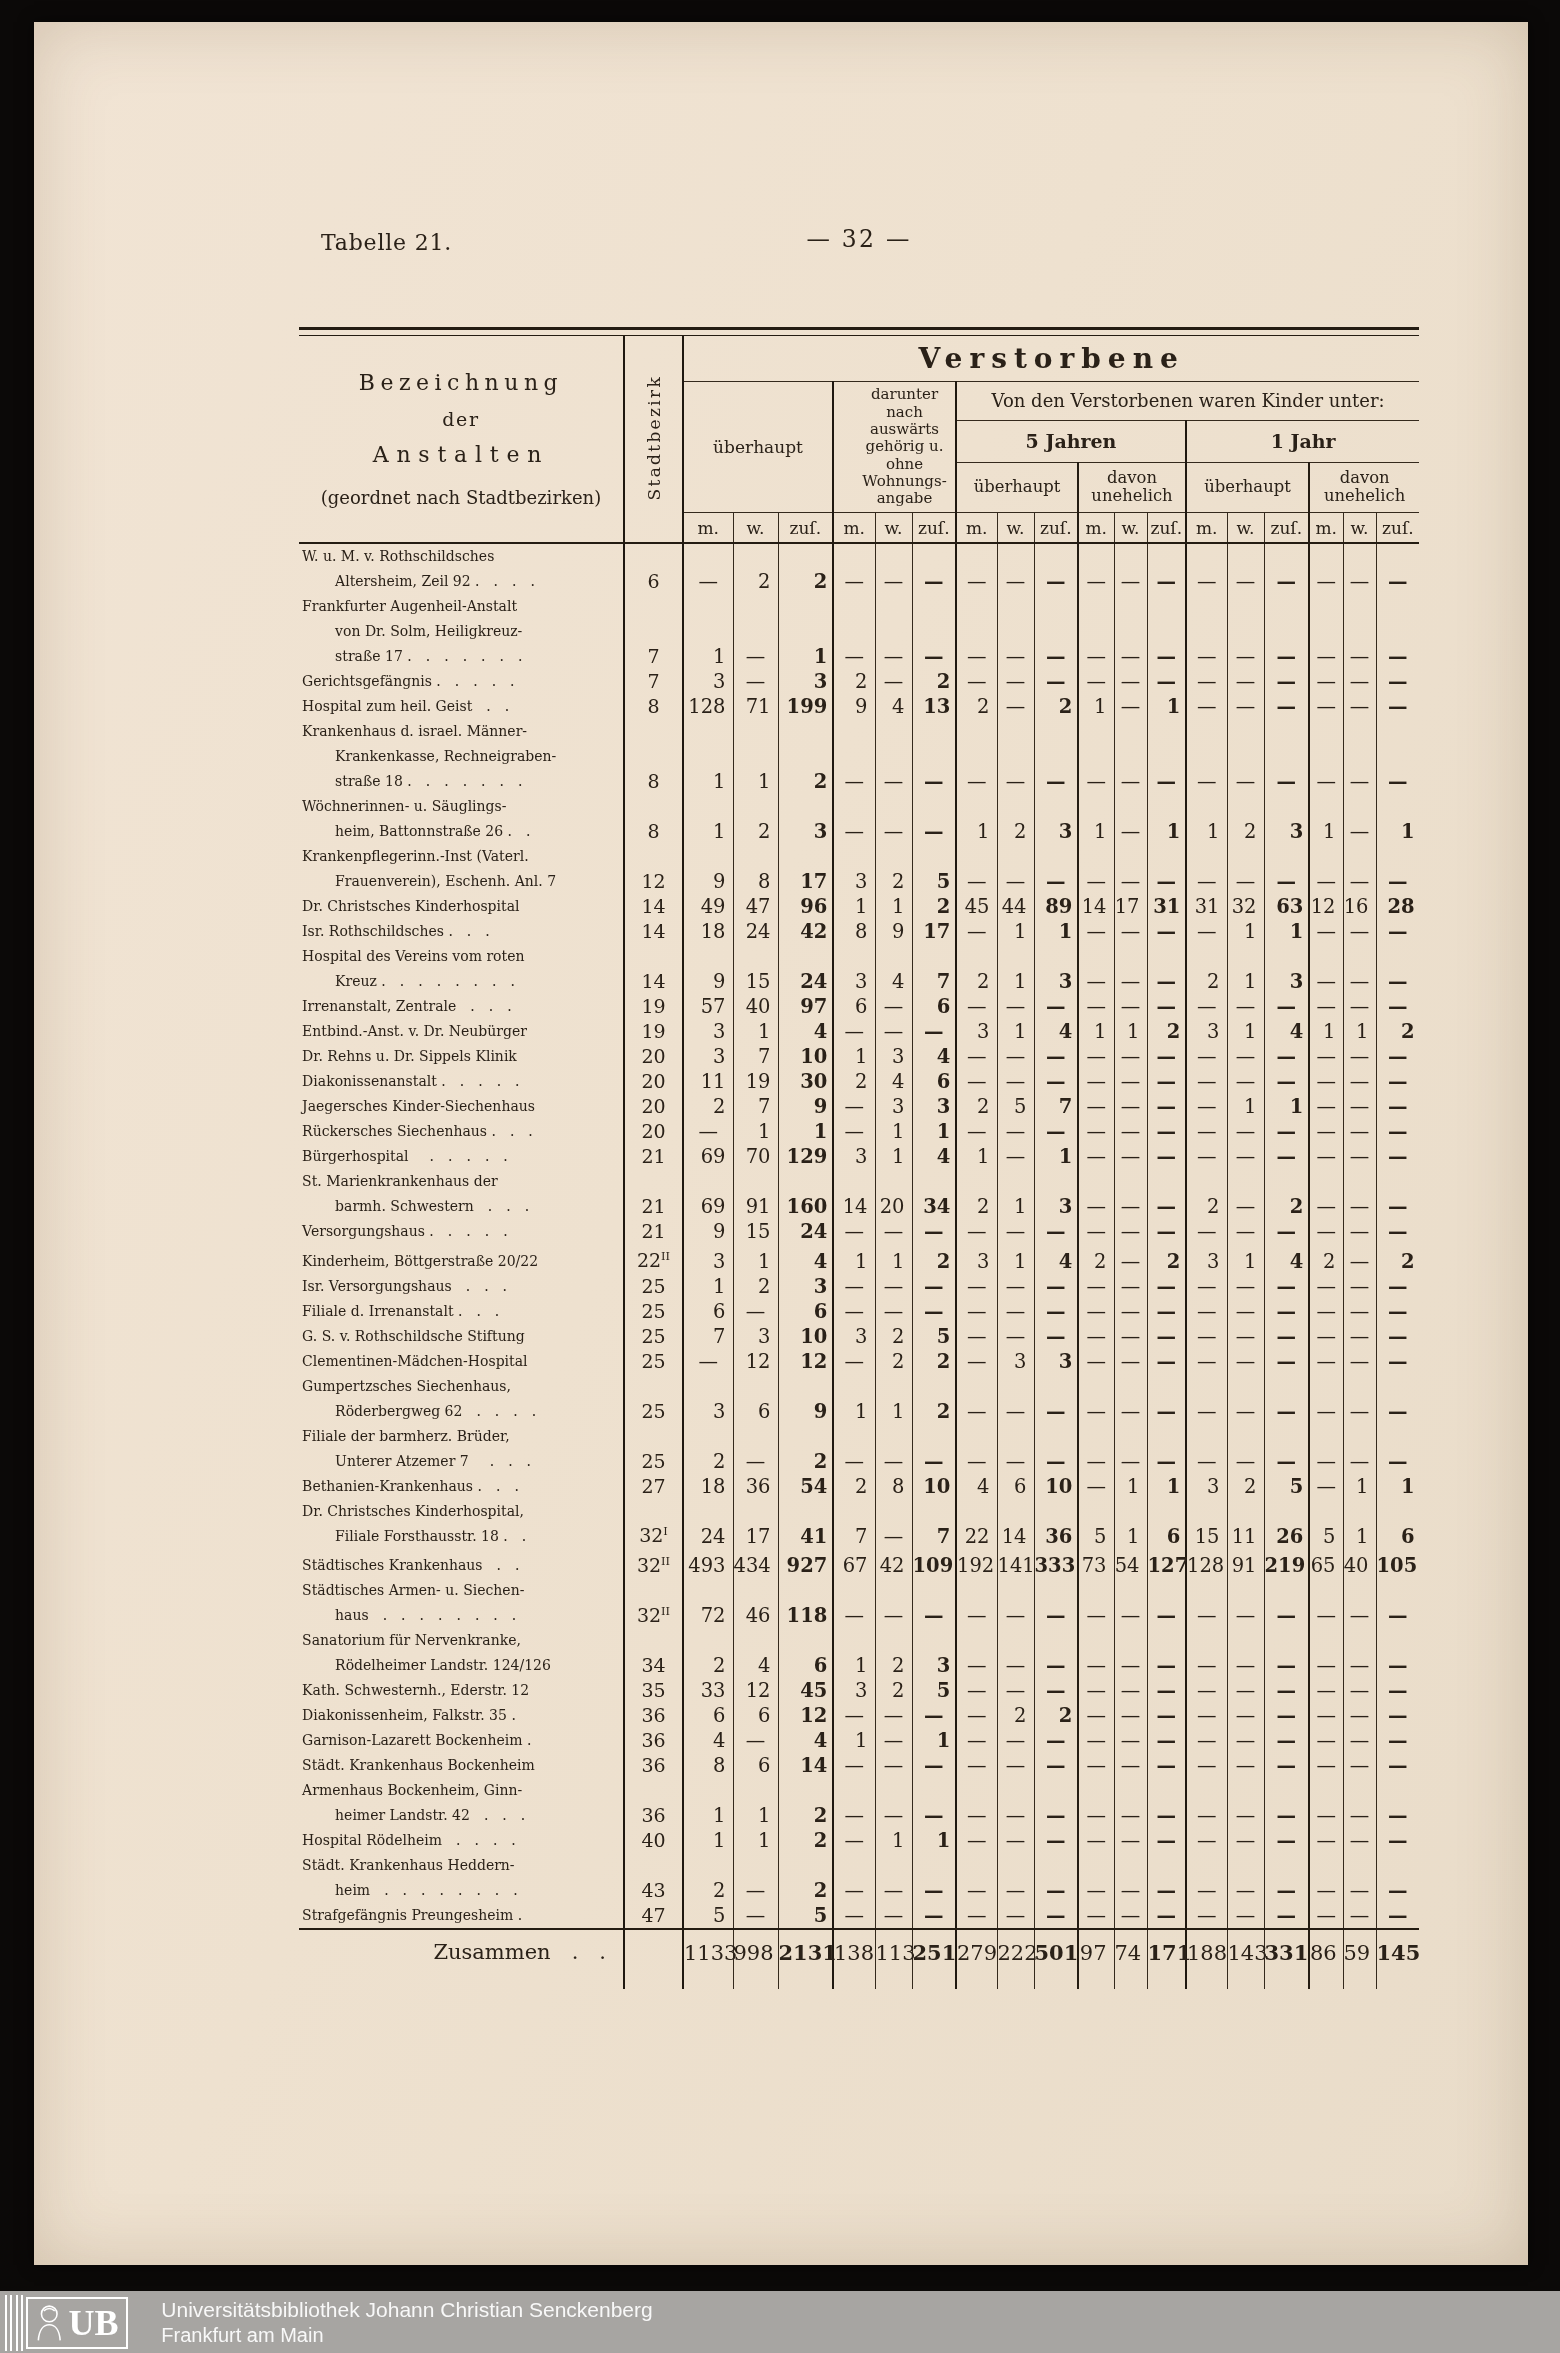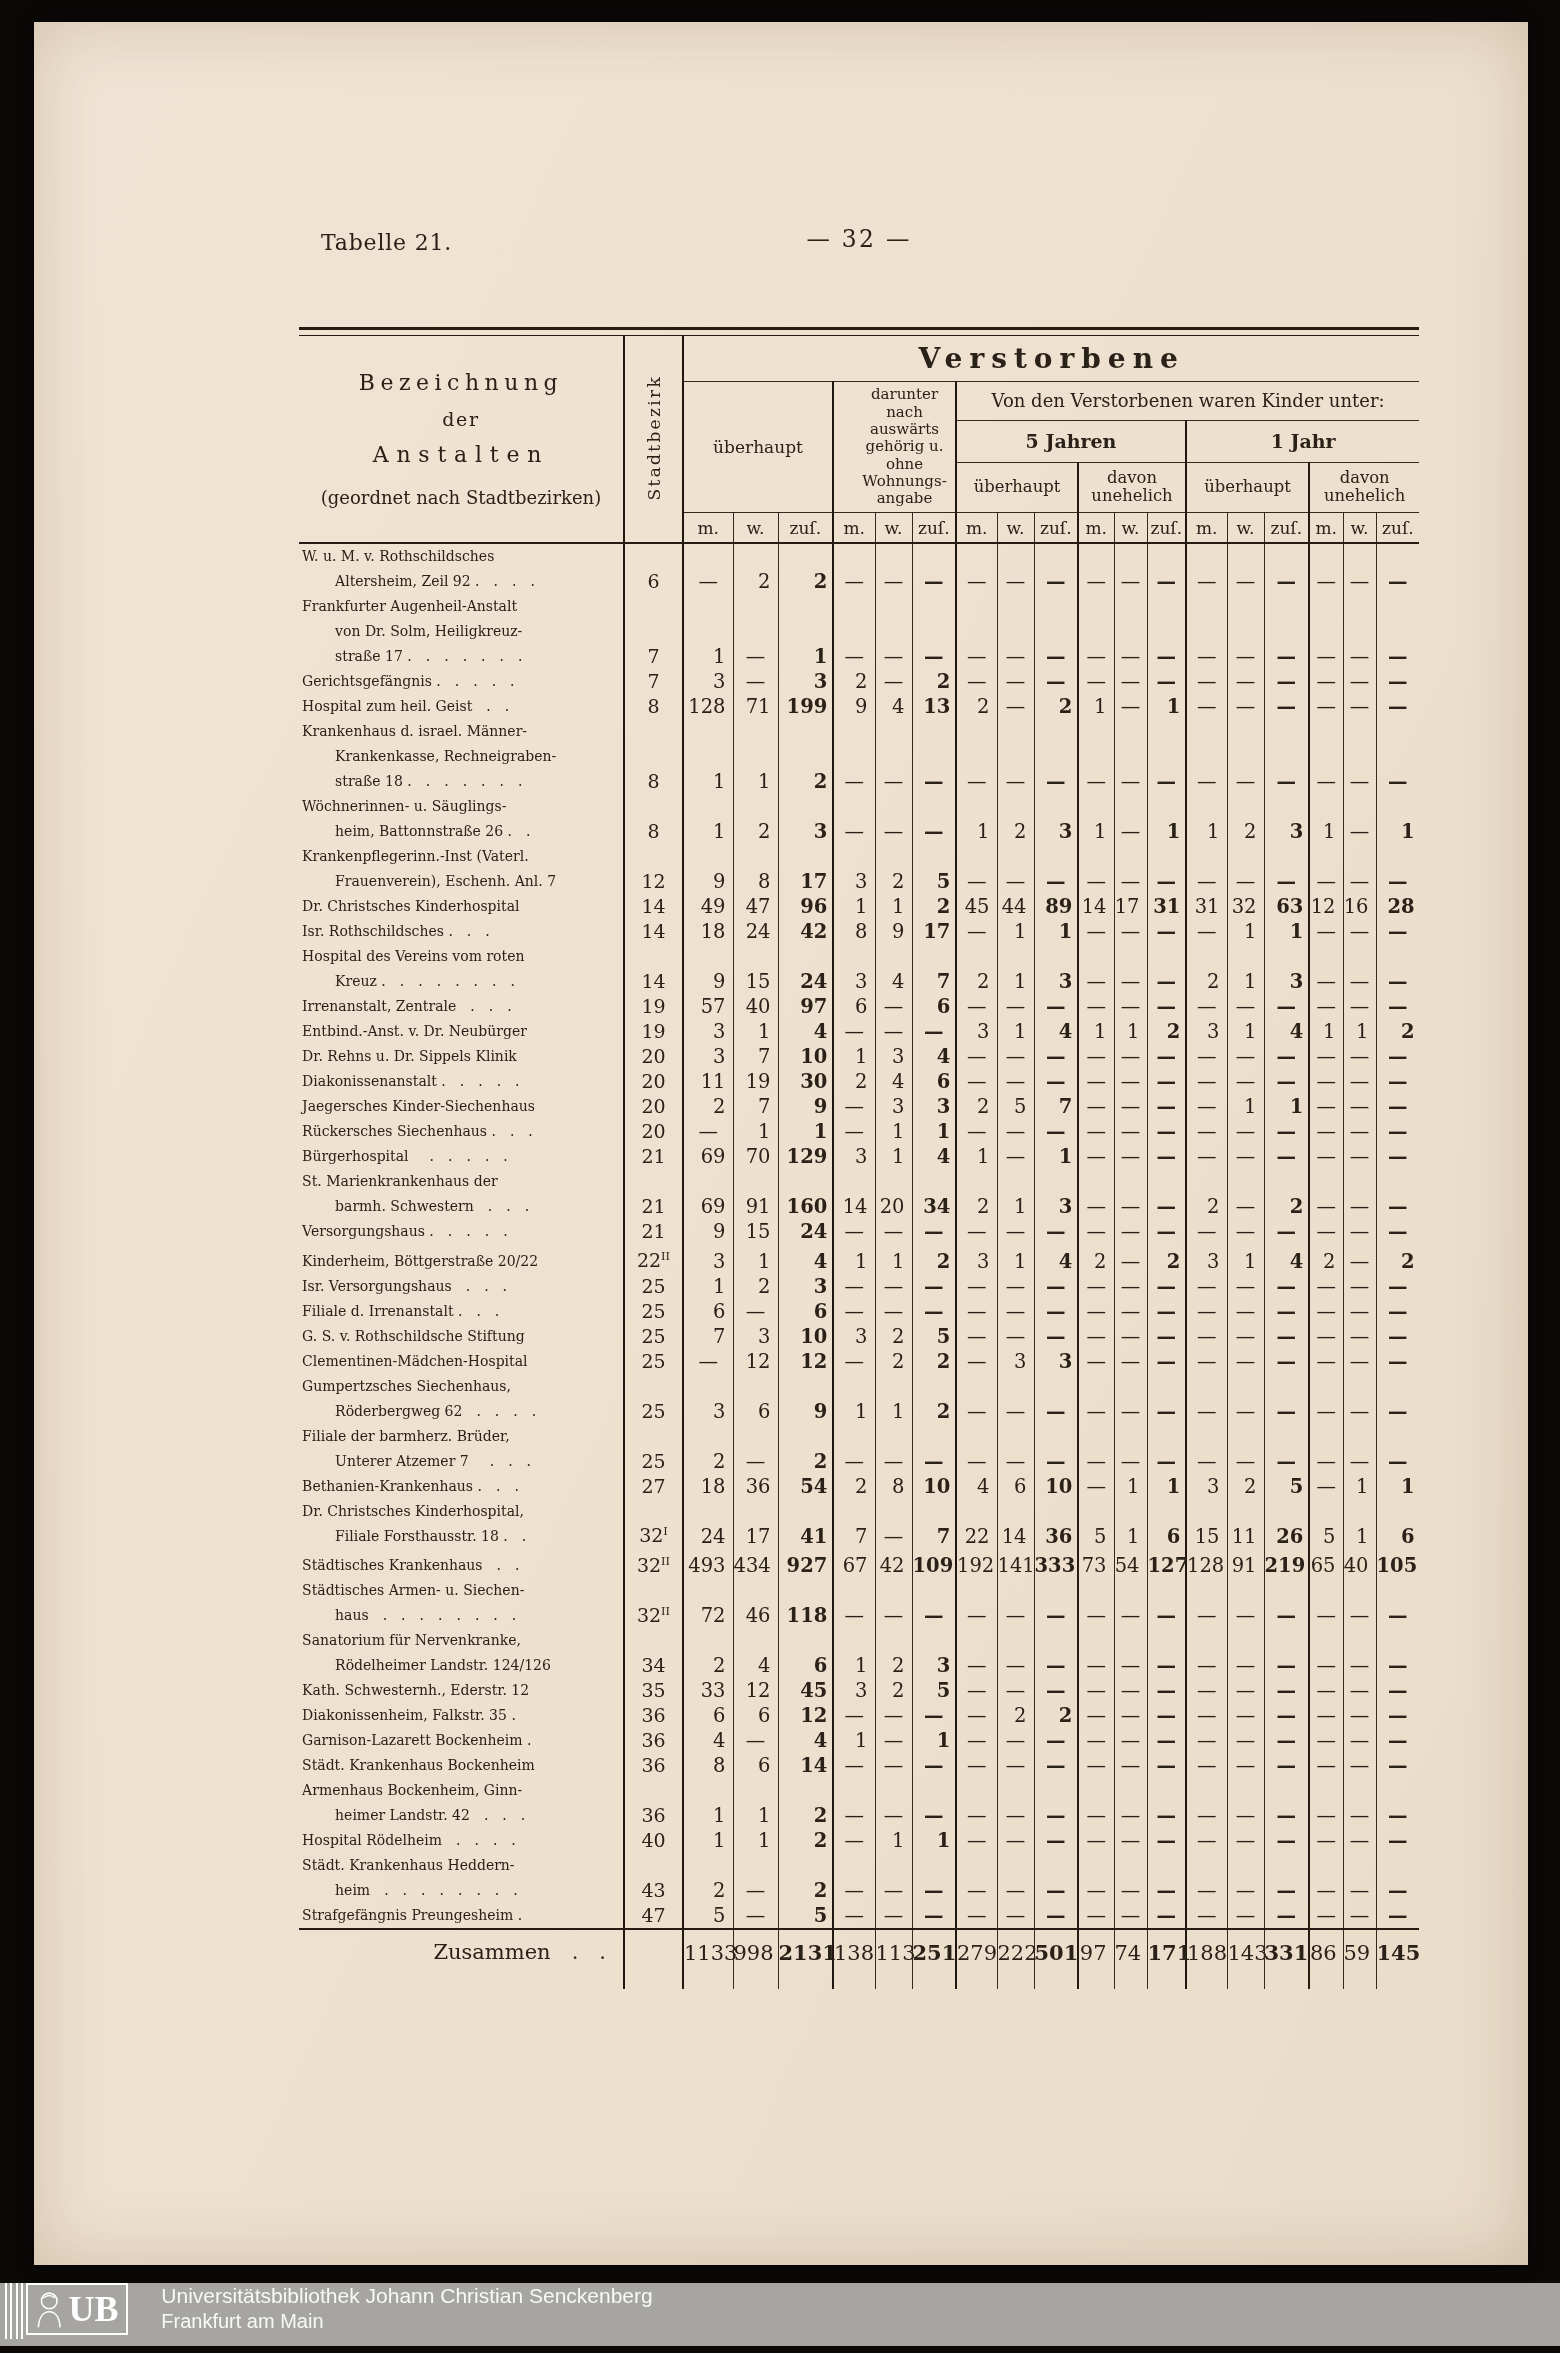--- a/index.html
+++ b/index.html
@@ -61,22 +61,22 @@
   td.c-val  { text-align:right; font-size:19.5px; line-height:25px; padding-right:7px; }
   td.c-val.zus { font-weight:bold; padding-right:4.7px; }
   td.c-val.dash { text-align:center; padding-right:0; }
   sup { font-size:60%; vertical-align:super; letter-spacing:0; }
 
   tr.total-row td { border-top:2.7px solid #241c12; vertical-align:top; padding-top:9.4px; padding-bottom:23.4px; }
   tr.total-row td.c-name { text-align:right; padding-right:17px; font-size:21px; }
   tr.total-row td.c-val  { font-size:21px; line-height:26.5px; }
 
   .footer-bar {
-    position:absolute; left:0; bottom:8px; width:1561px; height:63px;
-    background:#a7a5a2; display:flex; 
+    position:absolute; left:0; bottom:0; width:1561px; height:63px;
+    background:#a7a5a2; display:flex; align-items:center;
   }
   .spines { width:19px; height:56px; margin-left:4.7px;
     background:repeating-linear-gradient(90deg,#ffffff 0 1.6px, rgba(255,255,255,0) 1.6px 5.5px); }
   .ub-box {
     height:48px; border:2.3px solid #ffffff; margin-left:2.3px; padding:0 7.8px;
     display:flex; align-items:center; gap:6.2px;
   }
   .ub-text { font-family:"Liberation Serif", serif; font-size:36px; font-weight:bold; color:#ffffff; line-height:1; }
   .footer-text { margin-left:33px; font-family:"Liberation Sans", sans-serif; color:#f8f8f8; }
   .footer-line1 { font-size:21px; line-height:1.25; }

